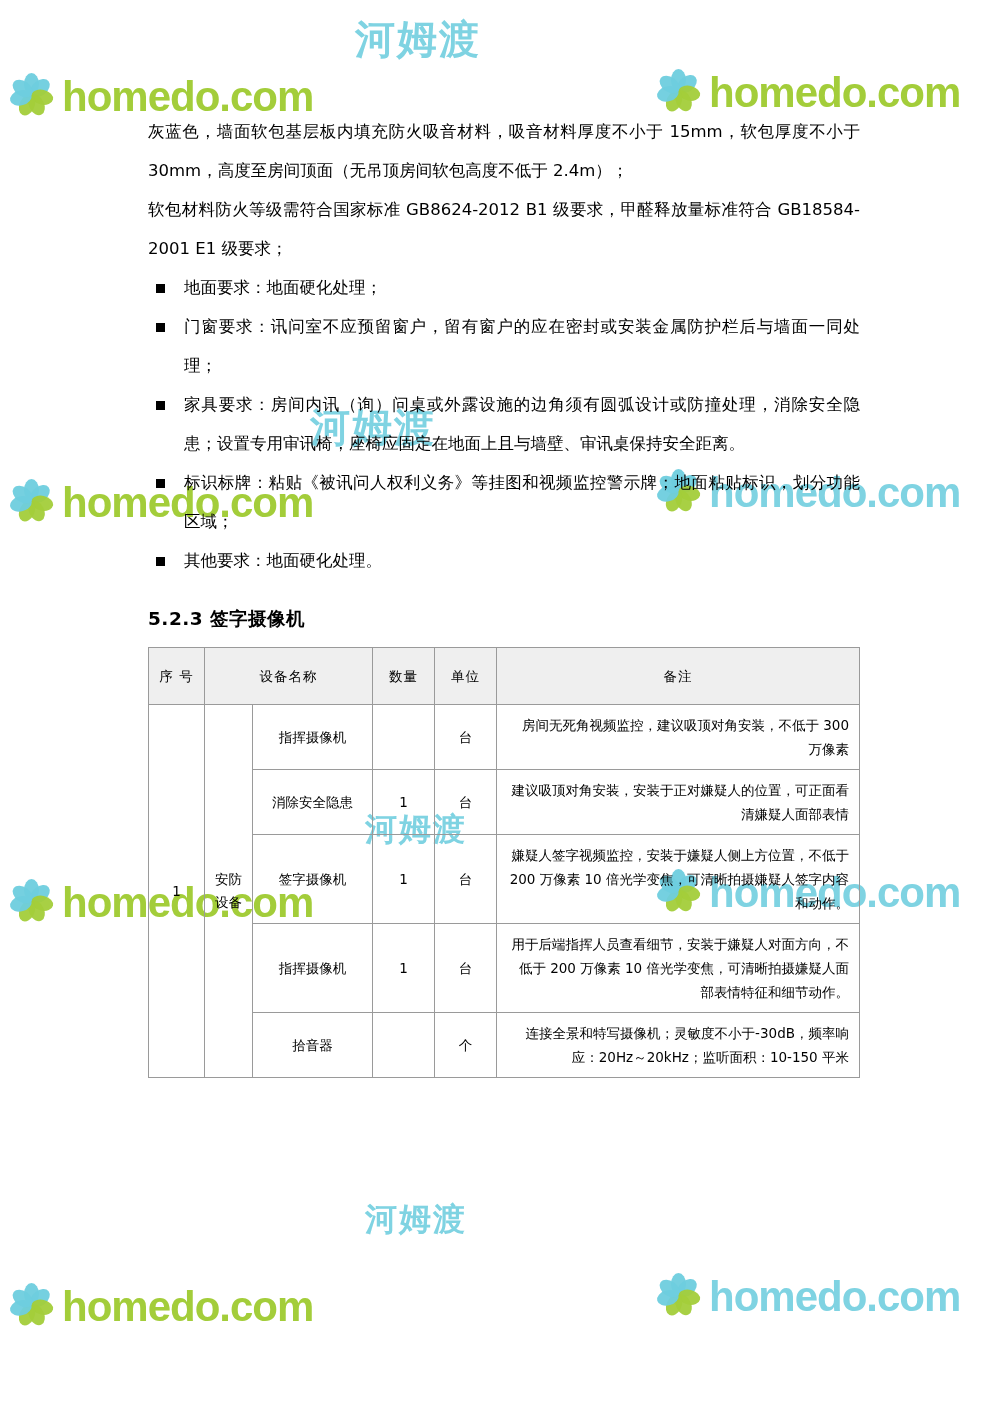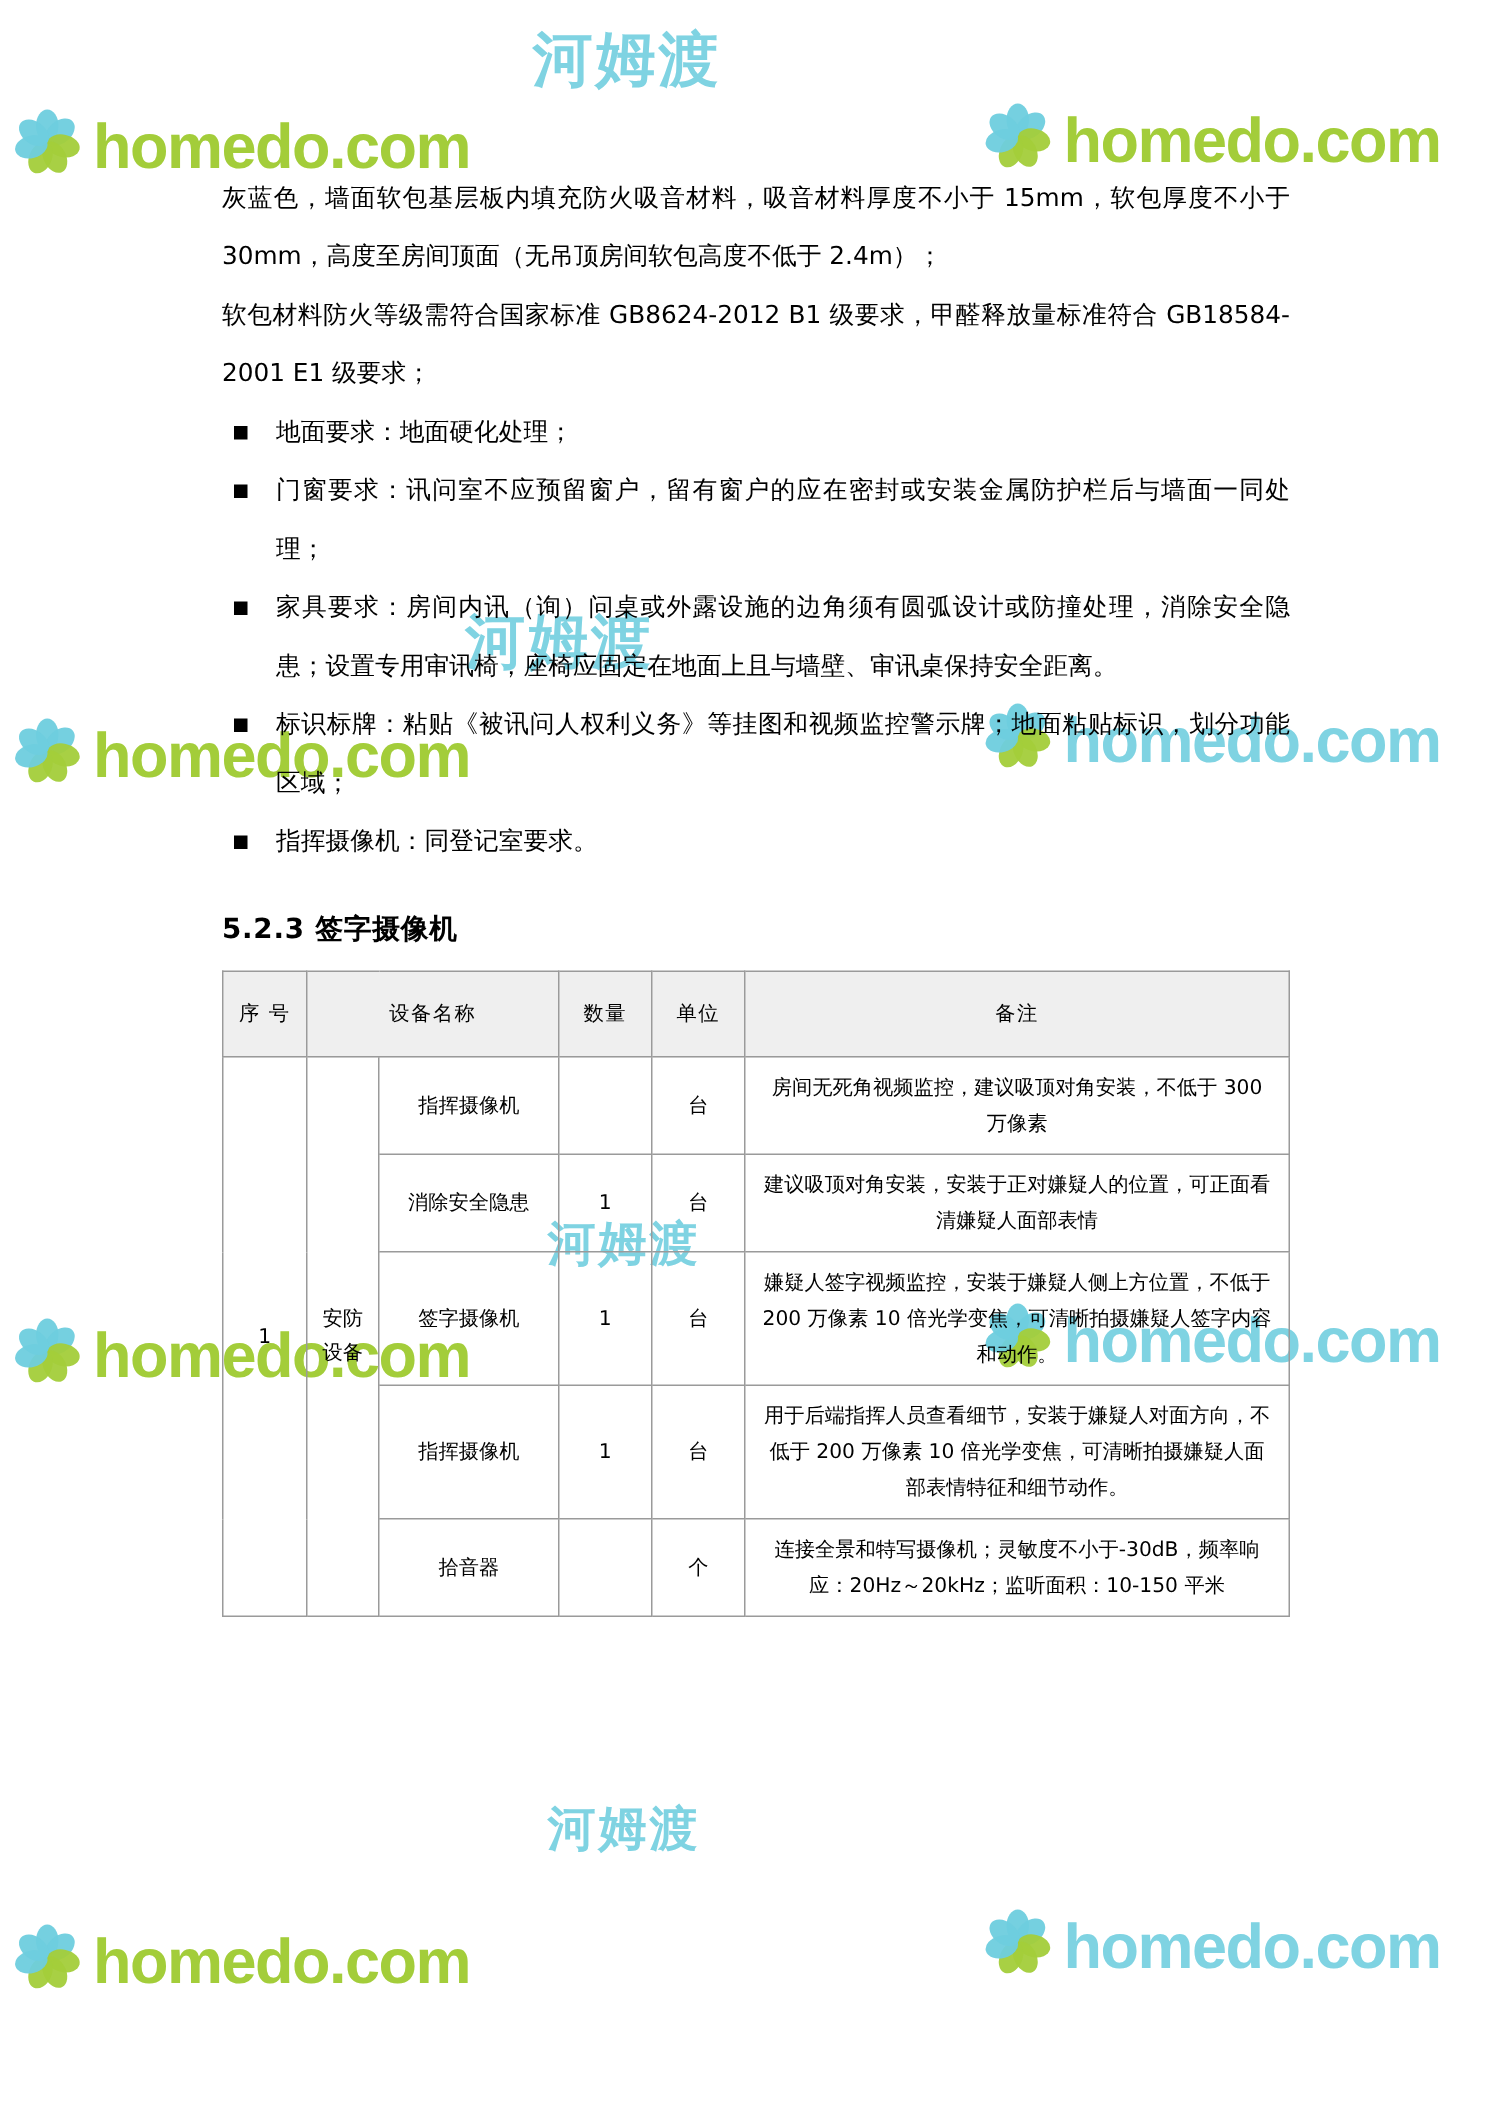--- a/index.html
+++ b/index.html
@@ -138,21 +138,21 @@
   }
   table.devtable thead th {
     background: #efefef;
     text-align: center;
     font-weight: normal;
     height: 44px;
     padding: 6px 0;
     letter-spacing: 1px;
   }
   td.c { text-align: center; }
-  td.note { text-align: center; line-height: 26px; }
+  td.note { text-align: right; line-height: 26px; }
   td.vert {
     text-align: left;
     width: 40px;
     padding: 4px 2px;
   }
   td.vert span {
     display: inline-block;
     line-height: 23px;
   }
   .col-seq  { width: 56px; }
@@ -281,21 +281,21 @@
       <li>
         <span class="sq"></span>
         <span>家具要求：房间内讯（询）问桌或外露设施的边角须有圆弧设计或防撞处理，消除安全隐患；设置专用审讯椅，座椅应固定在地面上且与墙壁、审讯桌保持安全距离。</span>
       </li>
       <li>
         <span class="sq"></span>
         <span>标识标牌：粘贴《被讯问人权利义务》等挂图和视频监控警示牌；地面粘贴标识，划分功能区域；</span>
       </li>
       <li>
         <span class="sq"></span>
-        <span>指挥摄像机：同登记室要求。</span>
+        <span>其他要求：地面硬化处理。</span>
       </li>
     </ul>
 
     <h3 class="heading">5.2.3 签字摄像机</h3>
 
     <table class="devtable">
       <colgroup>
         <col class="col-seq">
           <col class="col-cat">
           <col class="col-name">

